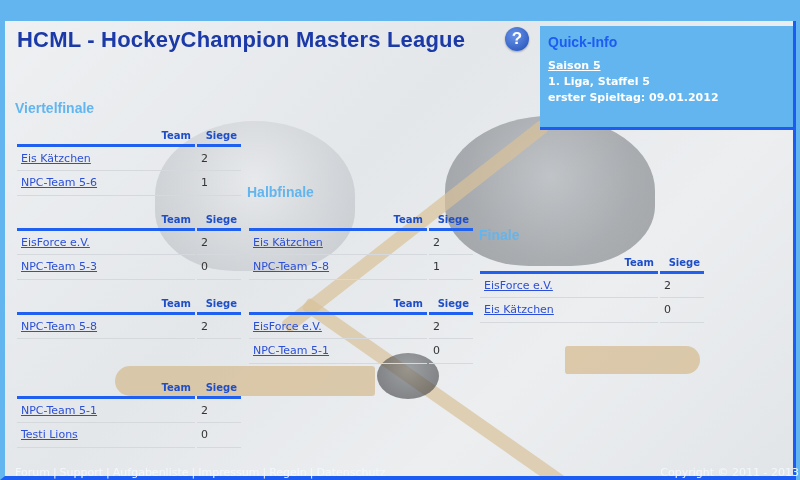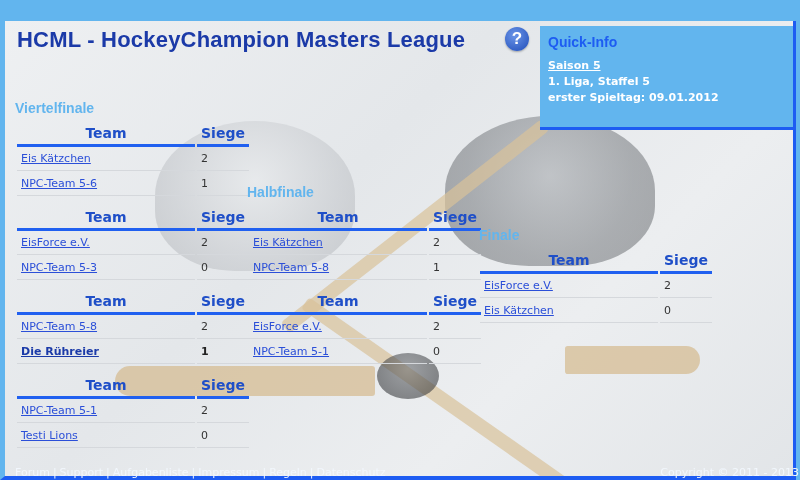--- a/index.html
+++ b/index.html
@@ -65,21 +65,21 @@
     .quick .line.link { text-decoration: underline; cursor: pointer; }
 
     .round-title {
       position: absolute; font-family: "Liberation Sans", sans-serif; font-weight: bold;
       font-size: 14px; color: #62b5ee;
     }
     table.match {
       position: absolute; border-collapse: collapse; font-size: 11px;
     }
     table.match th {
-      text-align: center; color: #1f4fc8; font-weight: bold; font-size: 14px;
+      text-align: right; color: #1f4fc8; font-weight: bold; font-size: 10px;
       padding: 0 4px 3px 4px; height: 20px; vertical-align: bottom;
       border-bottom: 3px solid #2060f0;
     }
     table.match th.gap { border-bottom: none; padding: 0; width: 2px; }
     table.match td {
       height: 25px; padding: 0 4px; border-bottom: 1px solid #d5d8dc; color: #333;
     }
     table.match td.gap { border-bottom: none; padding: 0; }
     table.match td.team a { color: #2b4fd8; text-decoration: underline; cursor: pointer; }
     table.match td.team a.bold { font-weight: bold; color: #1b3aa8; }
@@ -166,25 +166,20 @@
         <tr>
       <th class="col-team">Team</th>
       <th class="gap"></th>
       <th class="col-wins">Siege</th>
     </tr>
     <tr>
       <td class="team"><a>NPC-Team 5-8</a></td>
           <td class="gap"></td>
       <td class="wins">2</td>
     </tr>
-    <tr>
-      <td class="team"><a class="bold">Die Rühreier</a></td>
-          <td class="gap"></td>
-      <td class="wins bold">1</td>
-    </tr>
   </tbody>
     </table>
 
   <table class="match" style="left:12px; top:356px;">
     <tbody>
         <tr>
       <th class="col-team">Team</th>
       <th class="gap"></th>
       <th class="col-wins">Siege</th>
     </tr>

